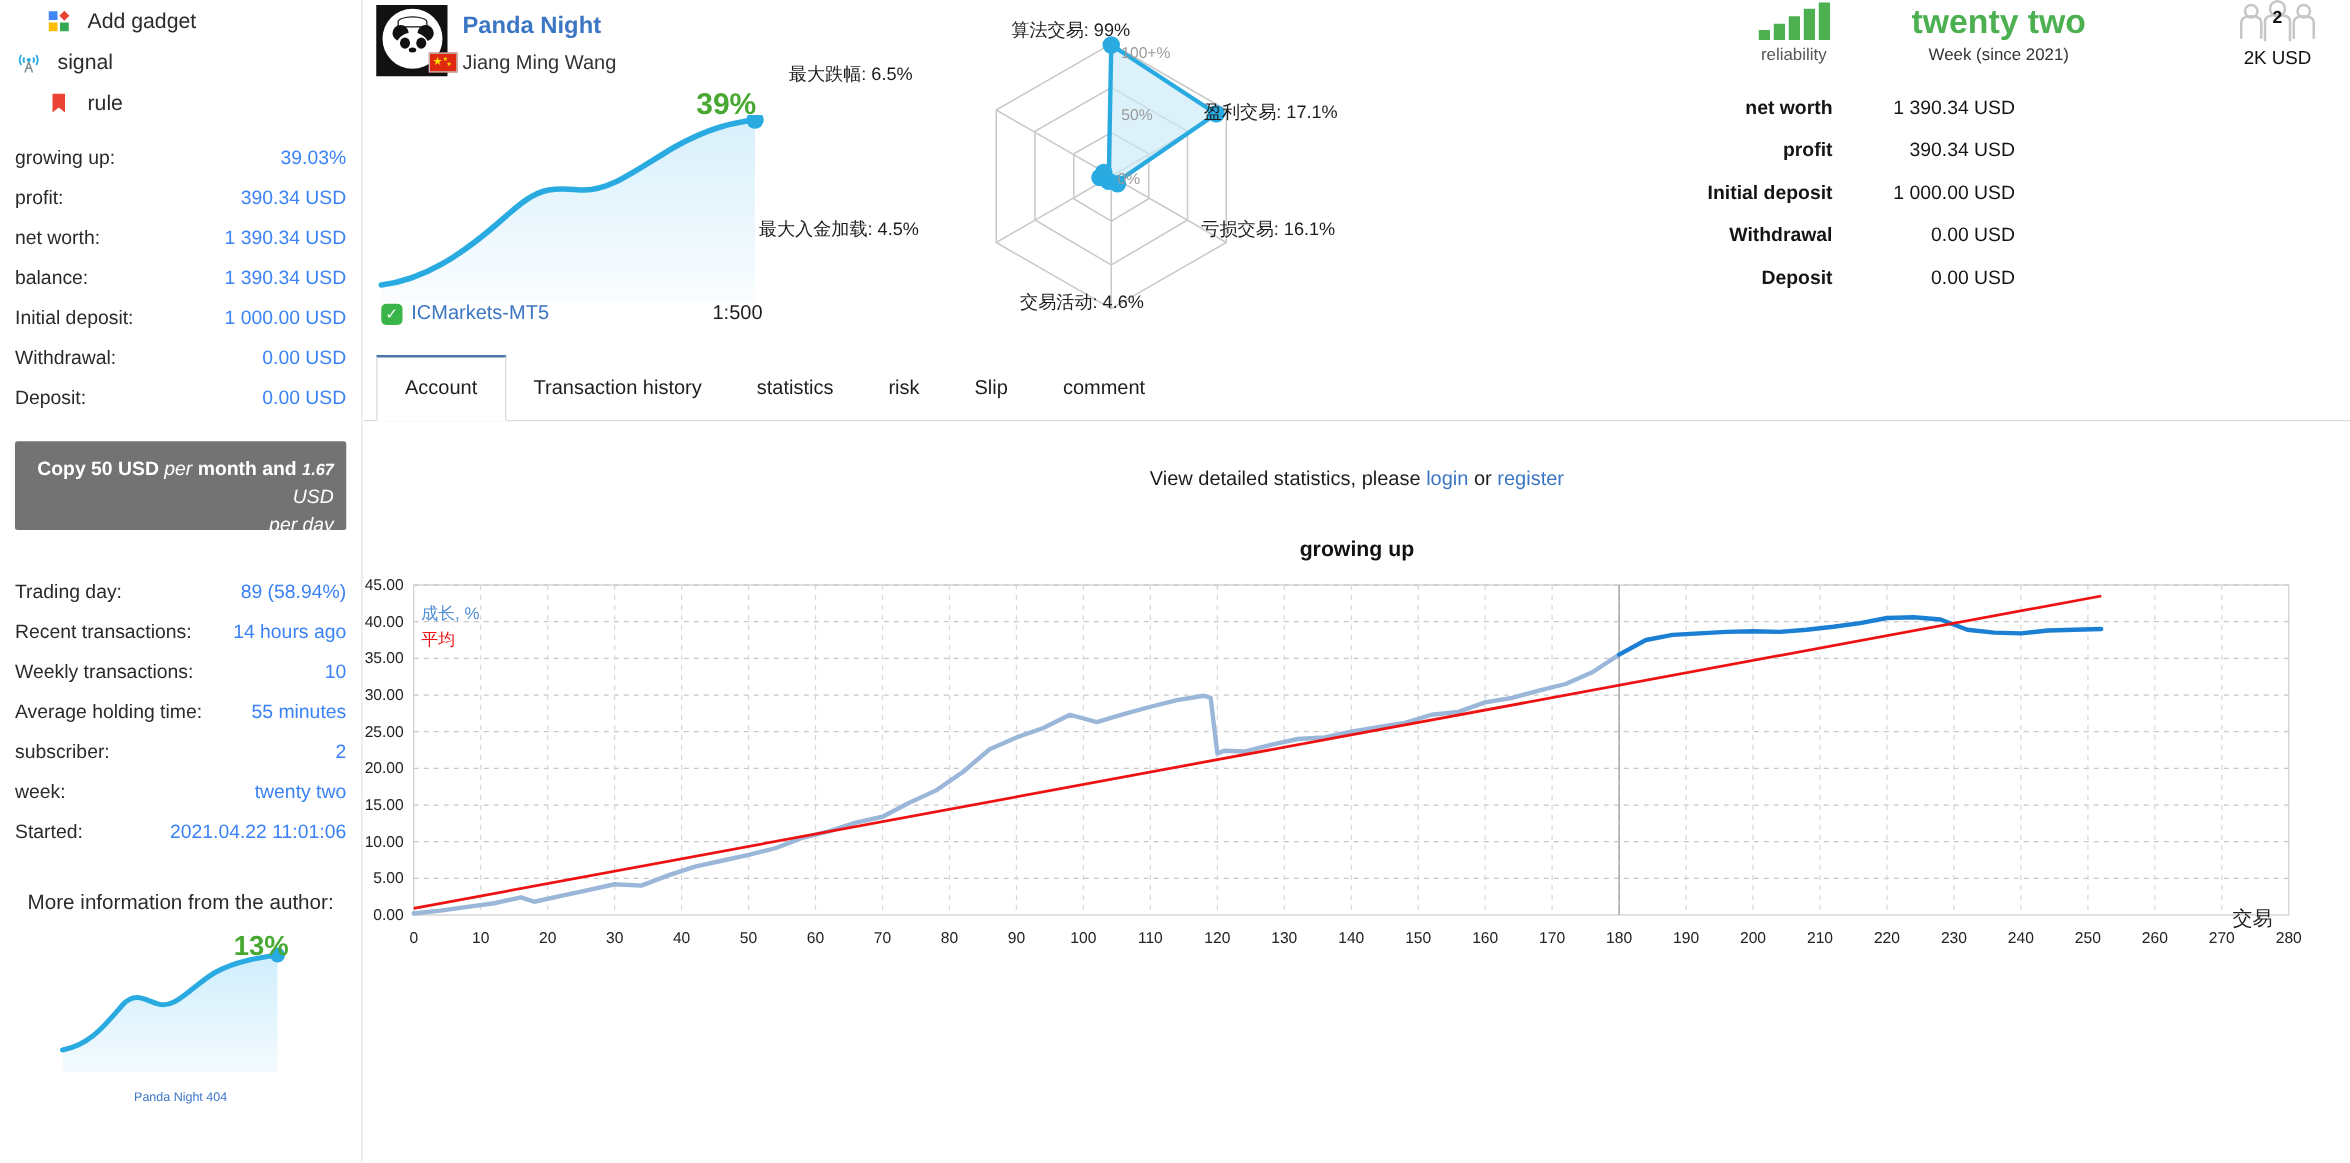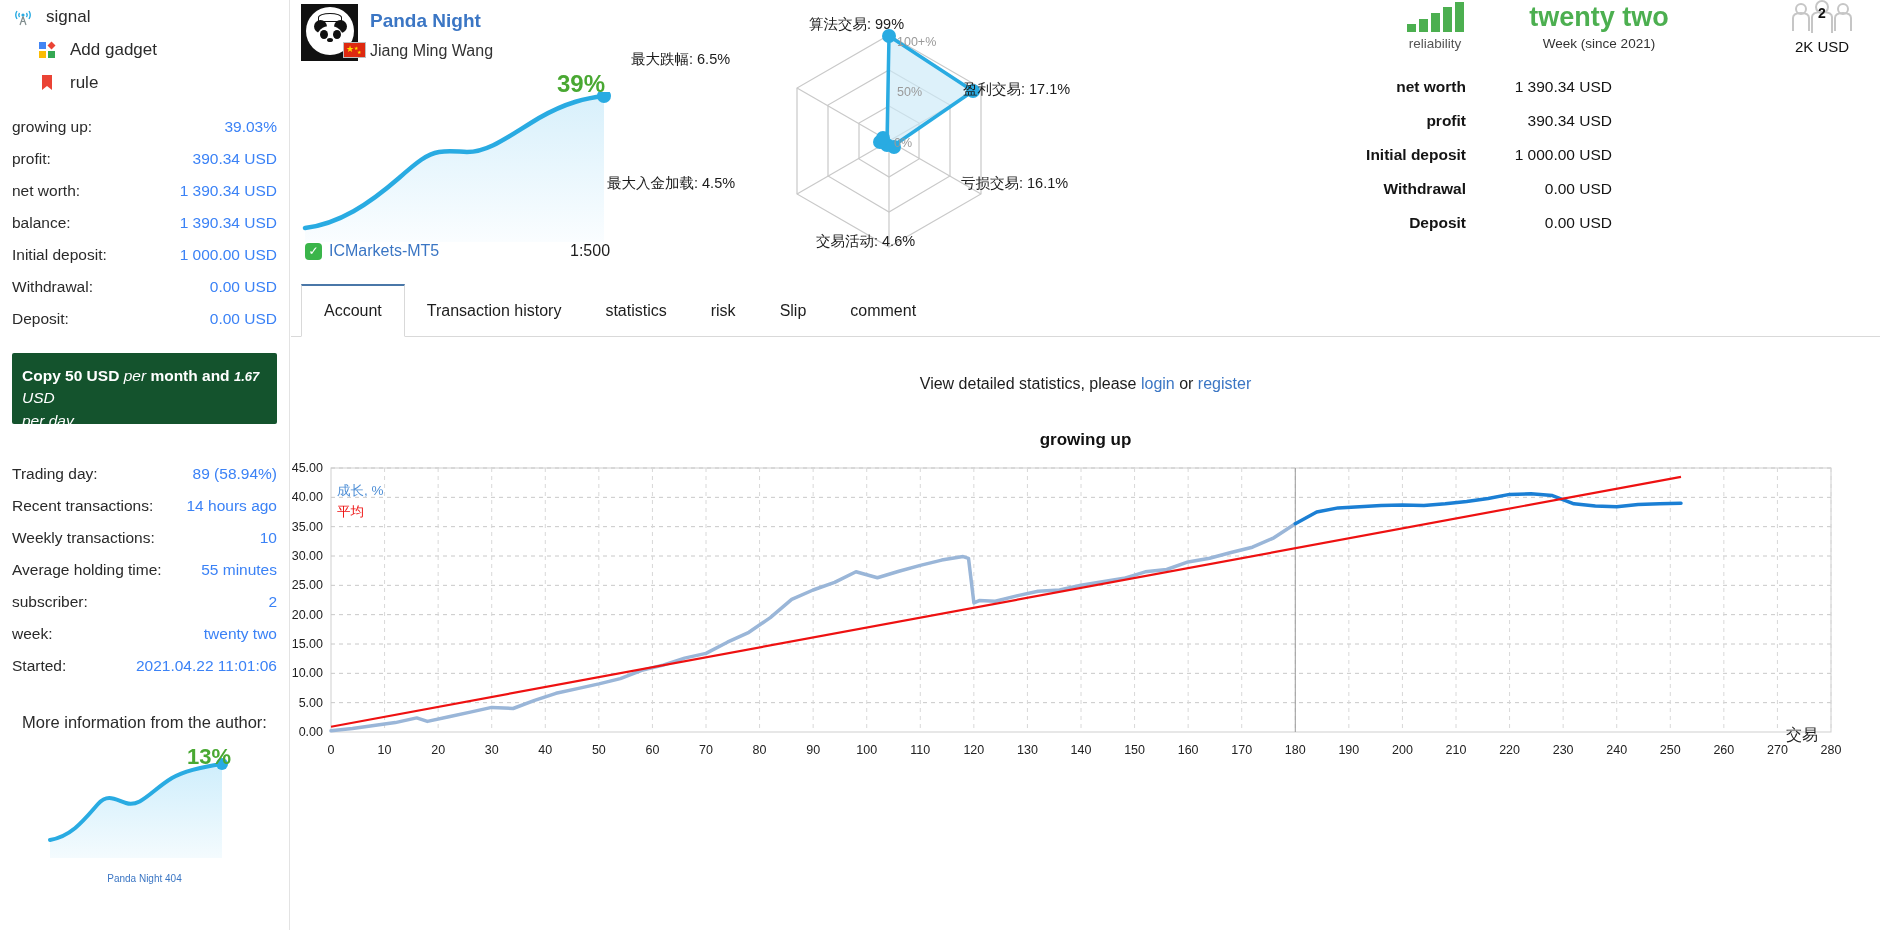--- a/index.html
+++ b/index.html
@@ -31,25 +31,25 @@
   .kv-list { margin-top: 12px; }
   .kv {
     display: flex; justify-content: space-between; align-items: baseline;
     font-size: 15.5px; line-height: 32px; color: #262626;
   }
   .kv .k { color: #2a2a2a; }
   .kv .v { color: #3b82f6; white-space: nowrap; }
 
   #copy-box {
     margin-top: 18px;
-    background: #14532d;
+    background: #737373;
     color: #fff;
     border-radius: 2px;
     padding: 12px 10px 12px;
-    text-align: left;
+    text-align: right;
     font-size: 15.5px;
     line-height: 1.45;
     font-weight: 700;
     height: 71px;
   }
   #copy-box em { font-style: italic; font-weight: 400; }
   #copy-box .small { font-size: 13px; font-style: italic; font-weight: 700; }
 
   .kv-list.second { margin-top: 34px; }
 
@@ -179,44 +179,44 @@
   .legend-item { position: absolute; font-size: 13.5px; }
   #xaxis-name { position: absolute; right: 62px; top: 295px; font-size: 16px; color: #222; }
 </style>
 </head>
 <body>
 
 <div id="page">
 
   <aside id="sidebar">
 
+    <div class="nav-row indent">
+      <span class="nav-ico">
+        <svg width="20" height="20" viewBox="0 0 20 20">
+          <rect x="2" y="2" width="7" height="7" fill="#4285f4"></rect>
+          <rect x="2" y="11" width="7" height="7" fill="#fbbc05"></rect>
+          <rect x="11" y="11" width="7" height="7" fill="#34a853"></rect>
+          <polygon points="14.5,1.5 18.5,5.5 14.5,9.5 10.5,5.5" fill="#ea4335"></polygon>
+        </svg>
+      </span>
+      <span>Add gadget</span>
+    </div>
+
     <div class="nav-row">
       <span class="nav-ico">
         <svg width="20" height="20" viewBox="0 0 20 20">
           <path d="M4 4 Q1.5 8 4 12" stroke="#29abe2" fill="none" stroke-width="1.4"></path>
           <path d="M16 4 Q18.5 8 16 12" stroke="#29abe2" fill="none" stroke-width="1.4"></path>
           <path d="M6.5 6 Q5 8 6.5 10.2" stroke="#29abe2" fill="none" stroke-width="1.4"></path>
           <path d="M13.5 6 Q15 8 13.5 10.2" stroke="#29abe2" fill="none" stroke-width="1.4"></path>
           <circle cx="10" cy="8" r="1.6" fill="#29abe2"></circle>
           <path d="M10 9.5 L7 18 M10 9.5 L13 18 M8.2 14.5 L11.8 14.5" stroke="#7f8c8d" stroke-width="1.2" fill="none"></path>
         </svg>
       </span>
       <span>signal</span>
-    </div>
-
-    <div class="nav-row indent">
-      <span class="nav-ico">
-        <svg width="20" height="20" viewBox="0 0 20 20">
-          <rect x="2" y="2" width="7" height="7" fill="#4285f4"></rect>
-          <rect x="2" y="11" width="7" height="7" fill="#fbbc05"></rect>
-          <rect x="11" y="11" width="7" height="7" fill="#34a853"></rect>
-          <polygon points="14.5,1.5 18.5,5.5 14.5,9.5 10.5,5.5" fill="#ea4335"></polygon>
-        </svg>
-      </span>
-      <span>Add gadget</span>
     </div>
 
     <div class="nav-row indent">
       <span class="nav-ico">
         <svg width="20" height="20" viewBox="0 0 20 20">
           <path d="M5 2 H15 V17 L10 13 L5 17 Z" fill="#ea4335"></path>
         </svg>
       </span>
       <span>rule</span>
     </div>

